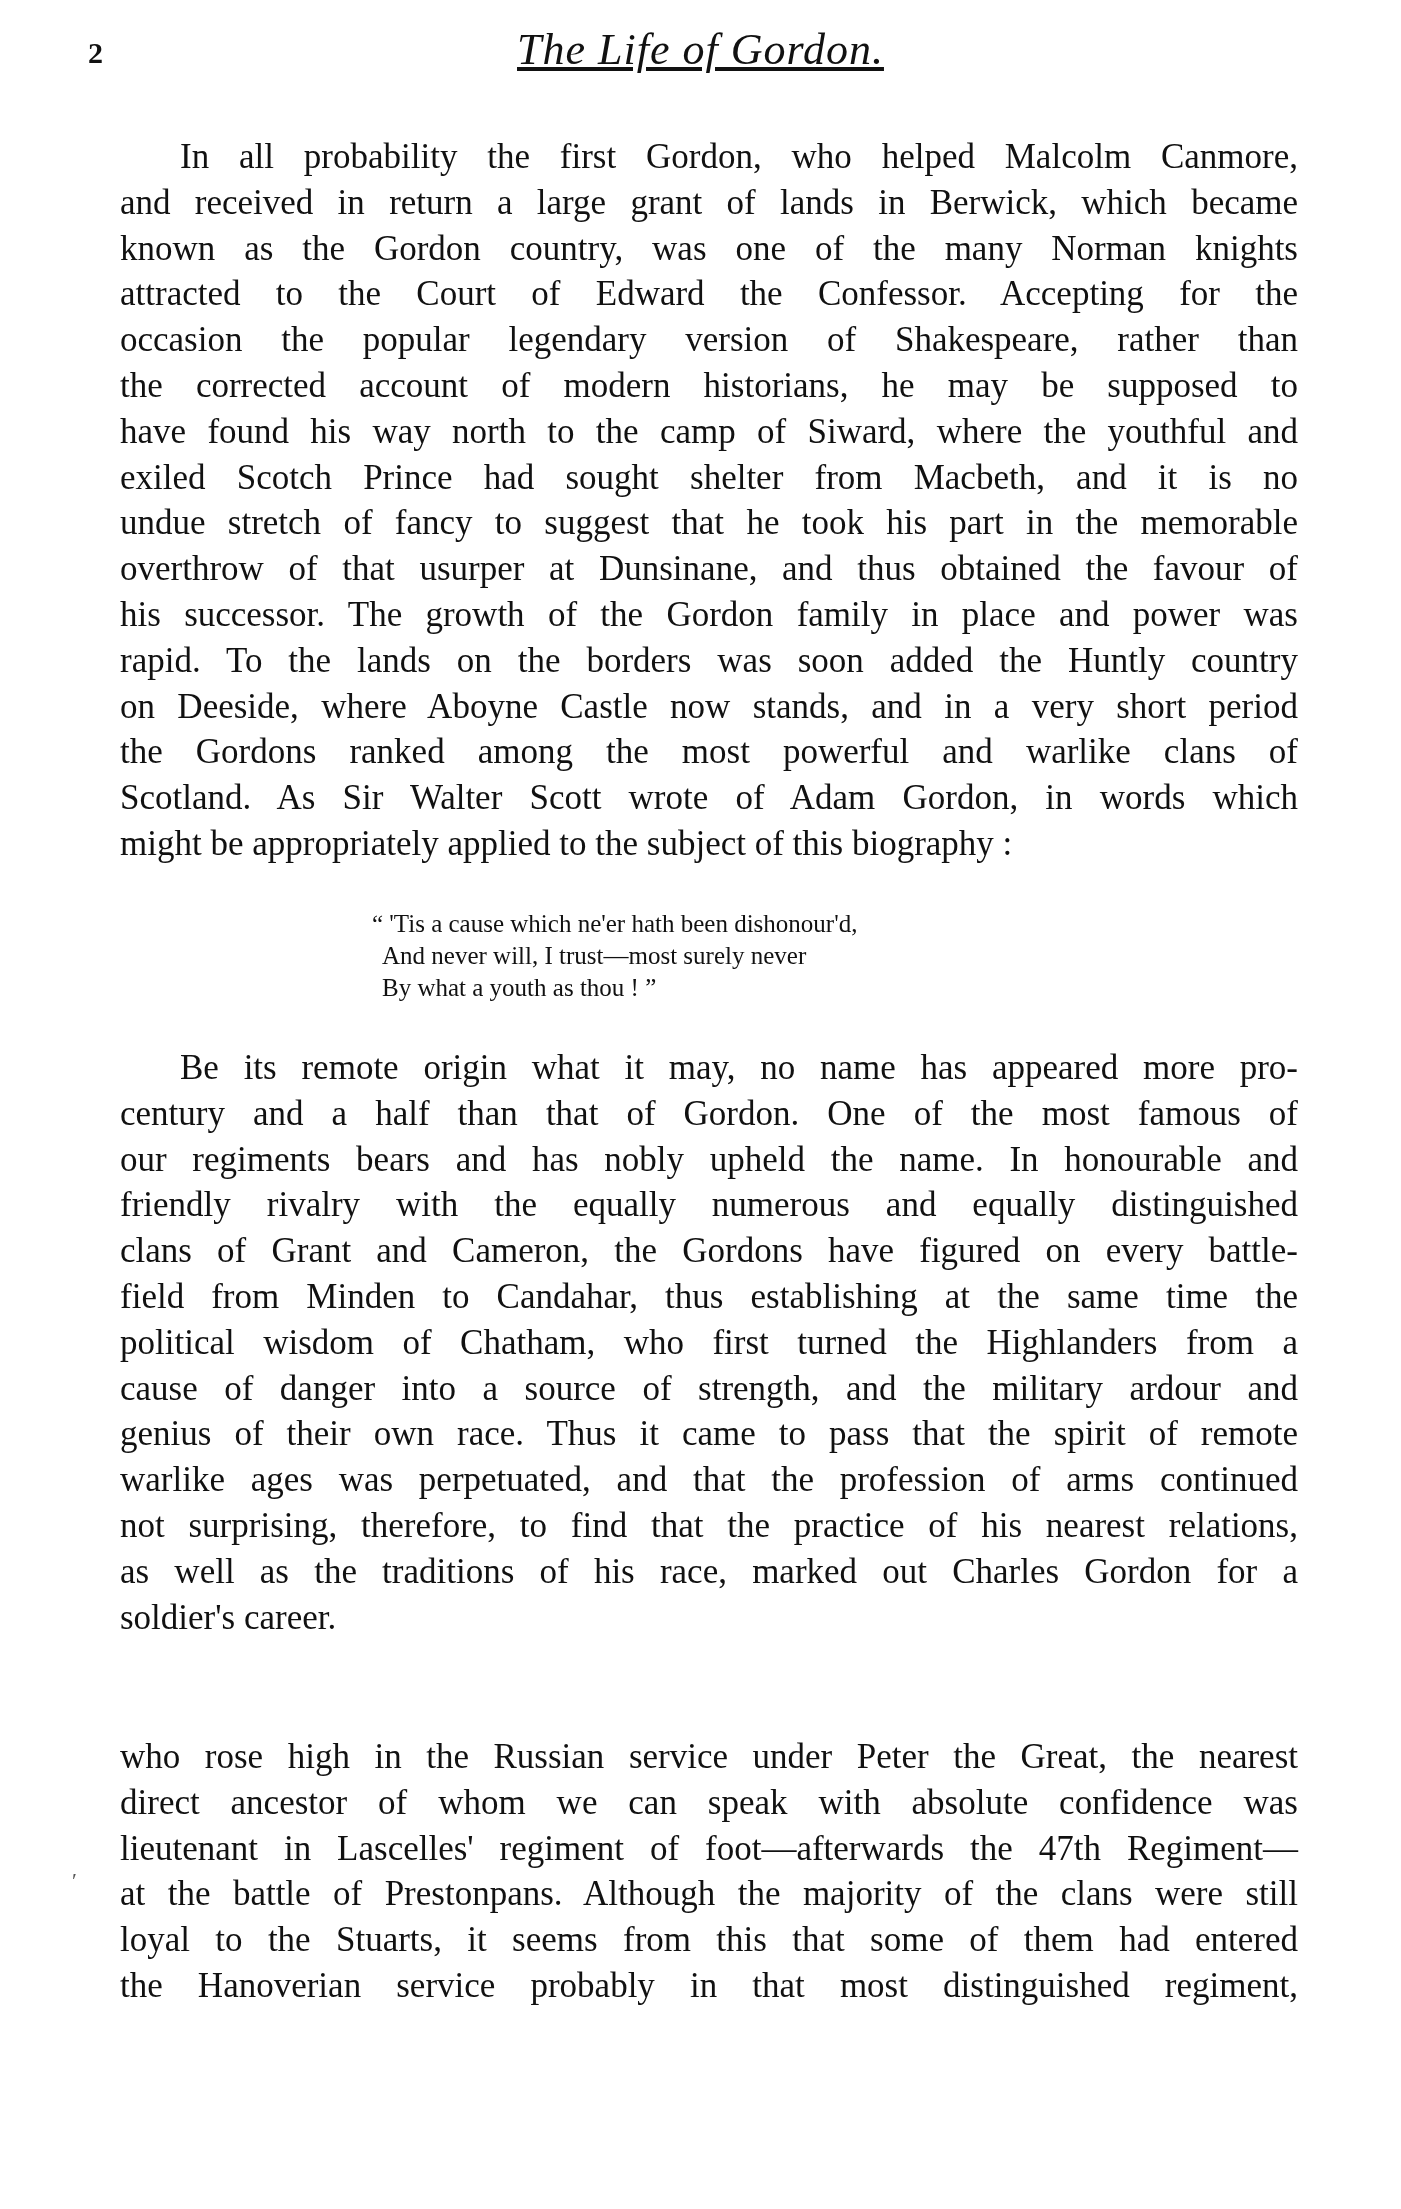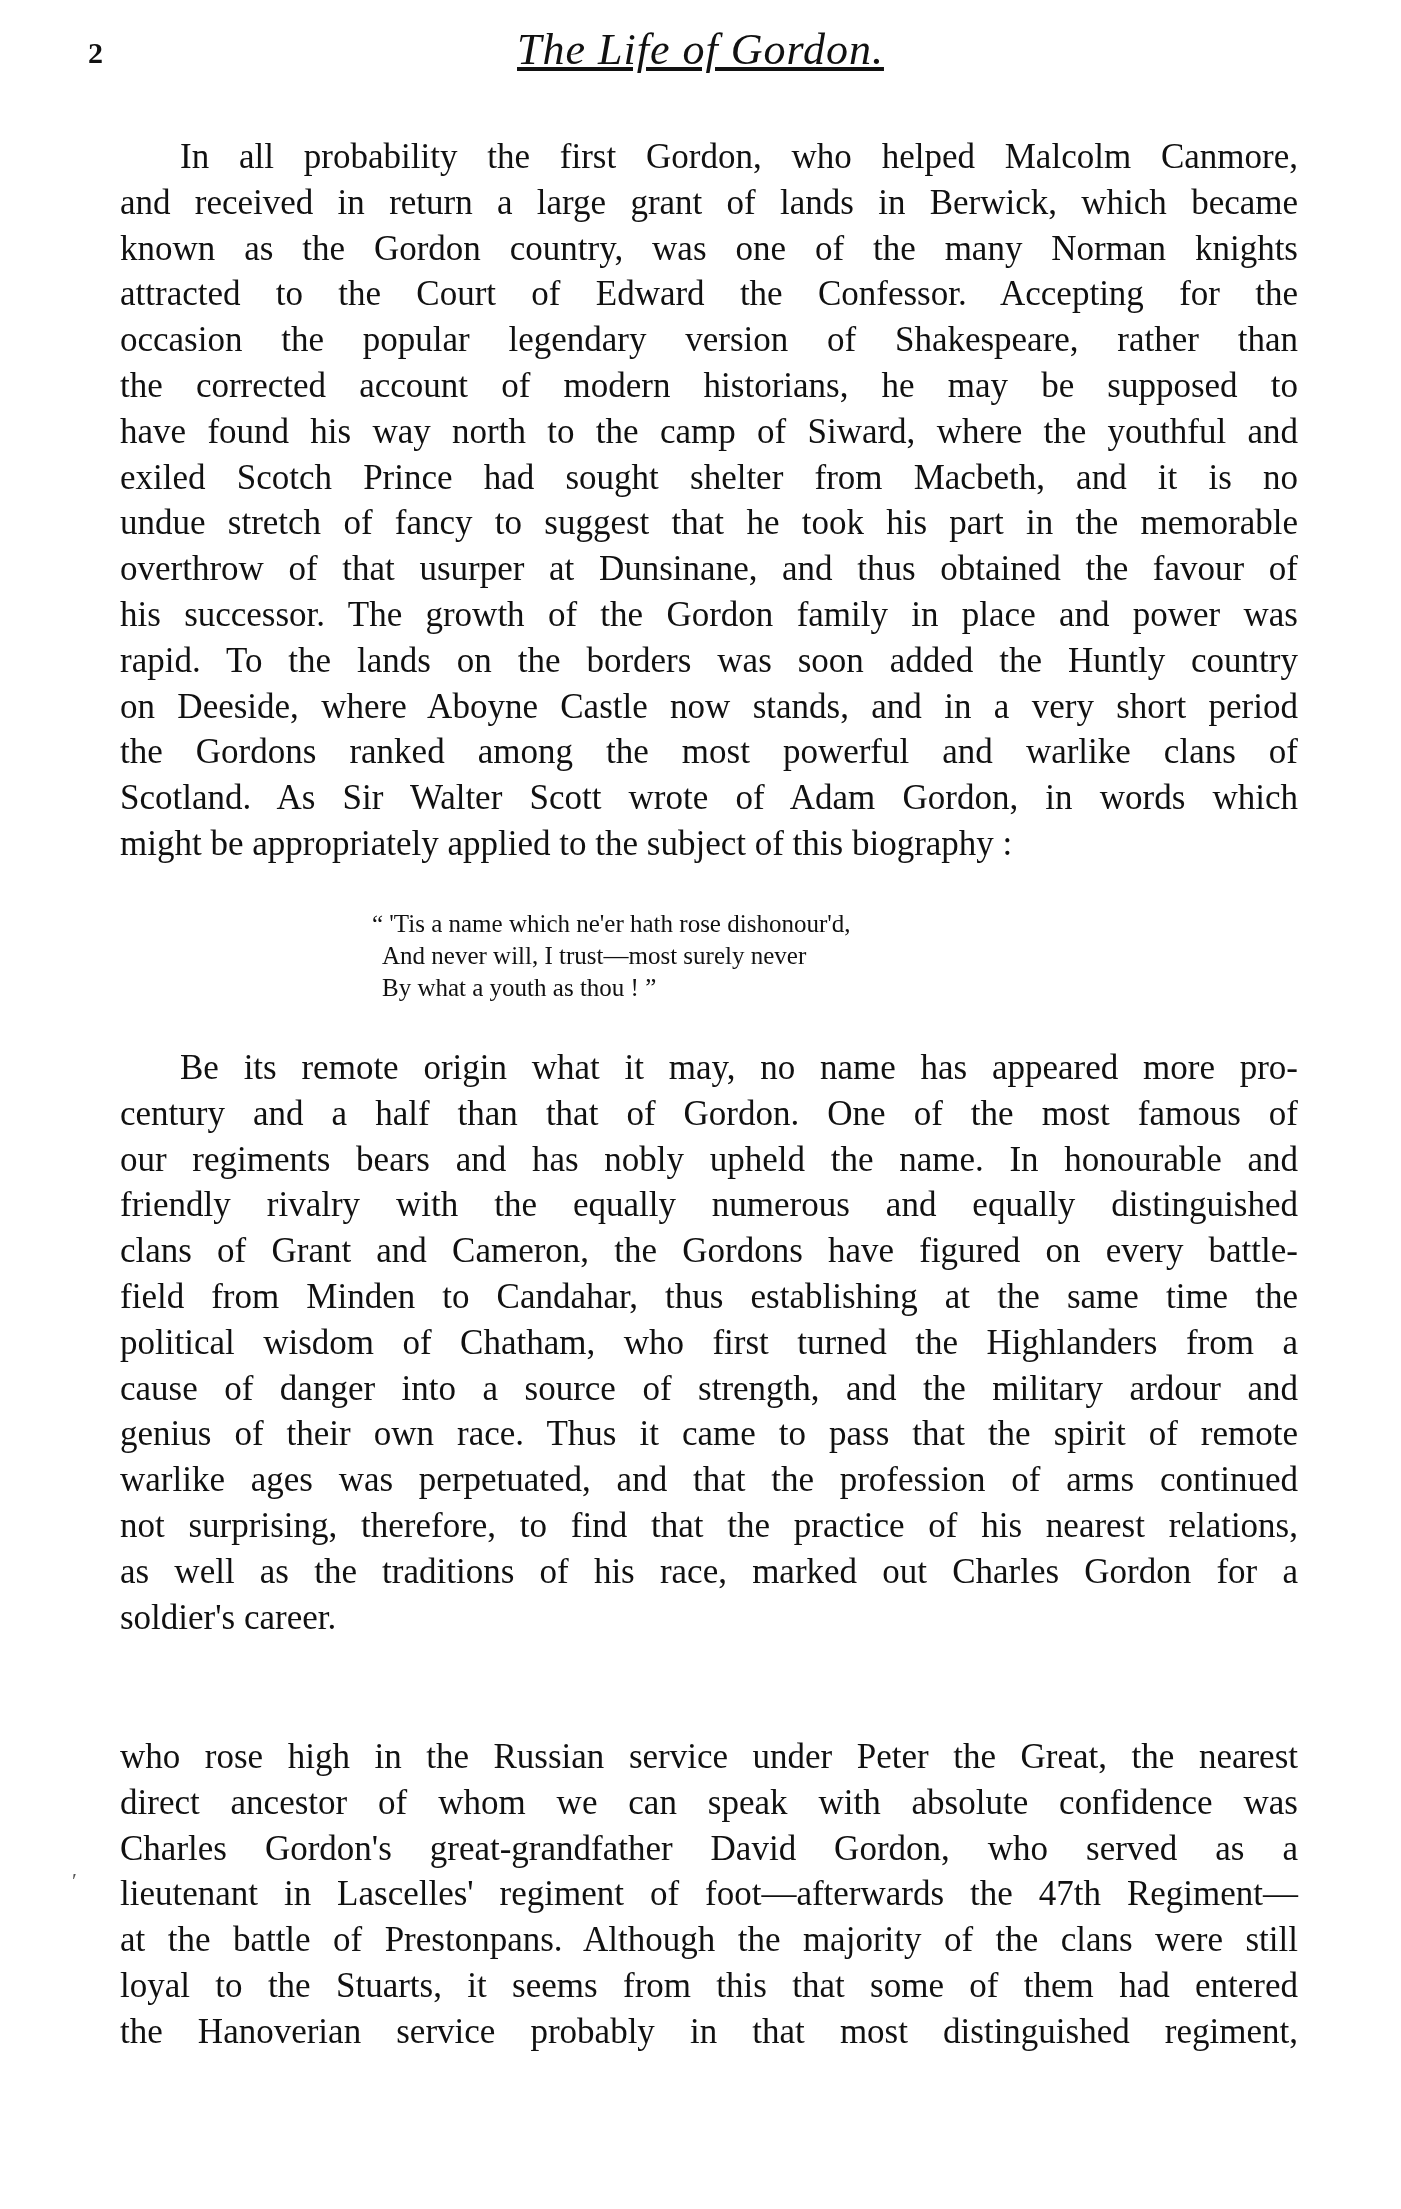--- a/index.html
+++ b/index.html
@@ -45,21 +45,21 @@
     <span class="line">his successor.  The growth of the Gordon family in place and power was</span>
     <span class="line">rapid.  To the lands on the borders was soon added the Huntly country</span>
     <span class="line">on Deeside, where Aboyne Castle now stands, and in a very short period</span>
     <span class="line">the Gordons ranked among the most powerful and warlike clans of</span>
     <span class="line">Scotland.  As Sir Walter Scott wrote of Adam Gordon, in words which</span>
     <span class="line last">might be appropriately applied to the subject of this biography :</span>
   </p>
 </div>
 
 <div class="verse">
-  <span class="vline">“ 'Tis a name which ne'er hath rose dishonour'd,</span>
+  <span class="vline">“ 'Tis a cause which ne'er hath been dishonour'd,</span>
   <span class="vline indent">And never will, I trust—most surely never</span>
   <span class="vline indent">By what a youth as thou ! ”</span>
 </div>
 
 <div class="body-text p2">
   <p class="para">
     <span class="line first">Be its remote origin what it may, no name has appeared more pro-</span>
     <span class="line">century and a half than that of Gordon.  One of the most famous of</span>
     <span class="line">our regiments bears and has nobly upheld the name.  In honourable and</span>
     <span class="line">friendly rivalry with the equally numerous and equally distinguished</span>
@@ -72,21 +72,20 @@
     <span class="line">not surprising, therefore, to find that the practice of his nearest relations,</span>
     <span class="line">as well as the traditions of his race, marked out Charles Gordon for a</span>
     <span class="line last">soldier's career.</span>
   </p>
 </div>
 
 <div class="body-text p3">
   <p class="para">
     <span class="line">who rose high in the Russian service under Peter the Great, the nearest</span>
     <span class="line">direct ancestor of whom we can speak with absolute confidence was</span>
-    <span class="line">Charles Gordon's great-grandfather David Gordon, who served as a</span>
     <span class="line">lieutenant in Lascelles' regiment of foot—afterwards the 47th Regiment—</span>
     <span class="line">at the battle of Prestonpans.  Although the majority of the clans were still</span>
     <span class="line">loyal to the Stuarts, it seems from this that some of them had entered</span>
     <span class="line">the Hanoverian service probably in that most distinguished regiment,</span>
   </p>
 </div>
 
 <span class="mark" style="left:72px; top:1868px;">′</span>
 
 </body></html>

